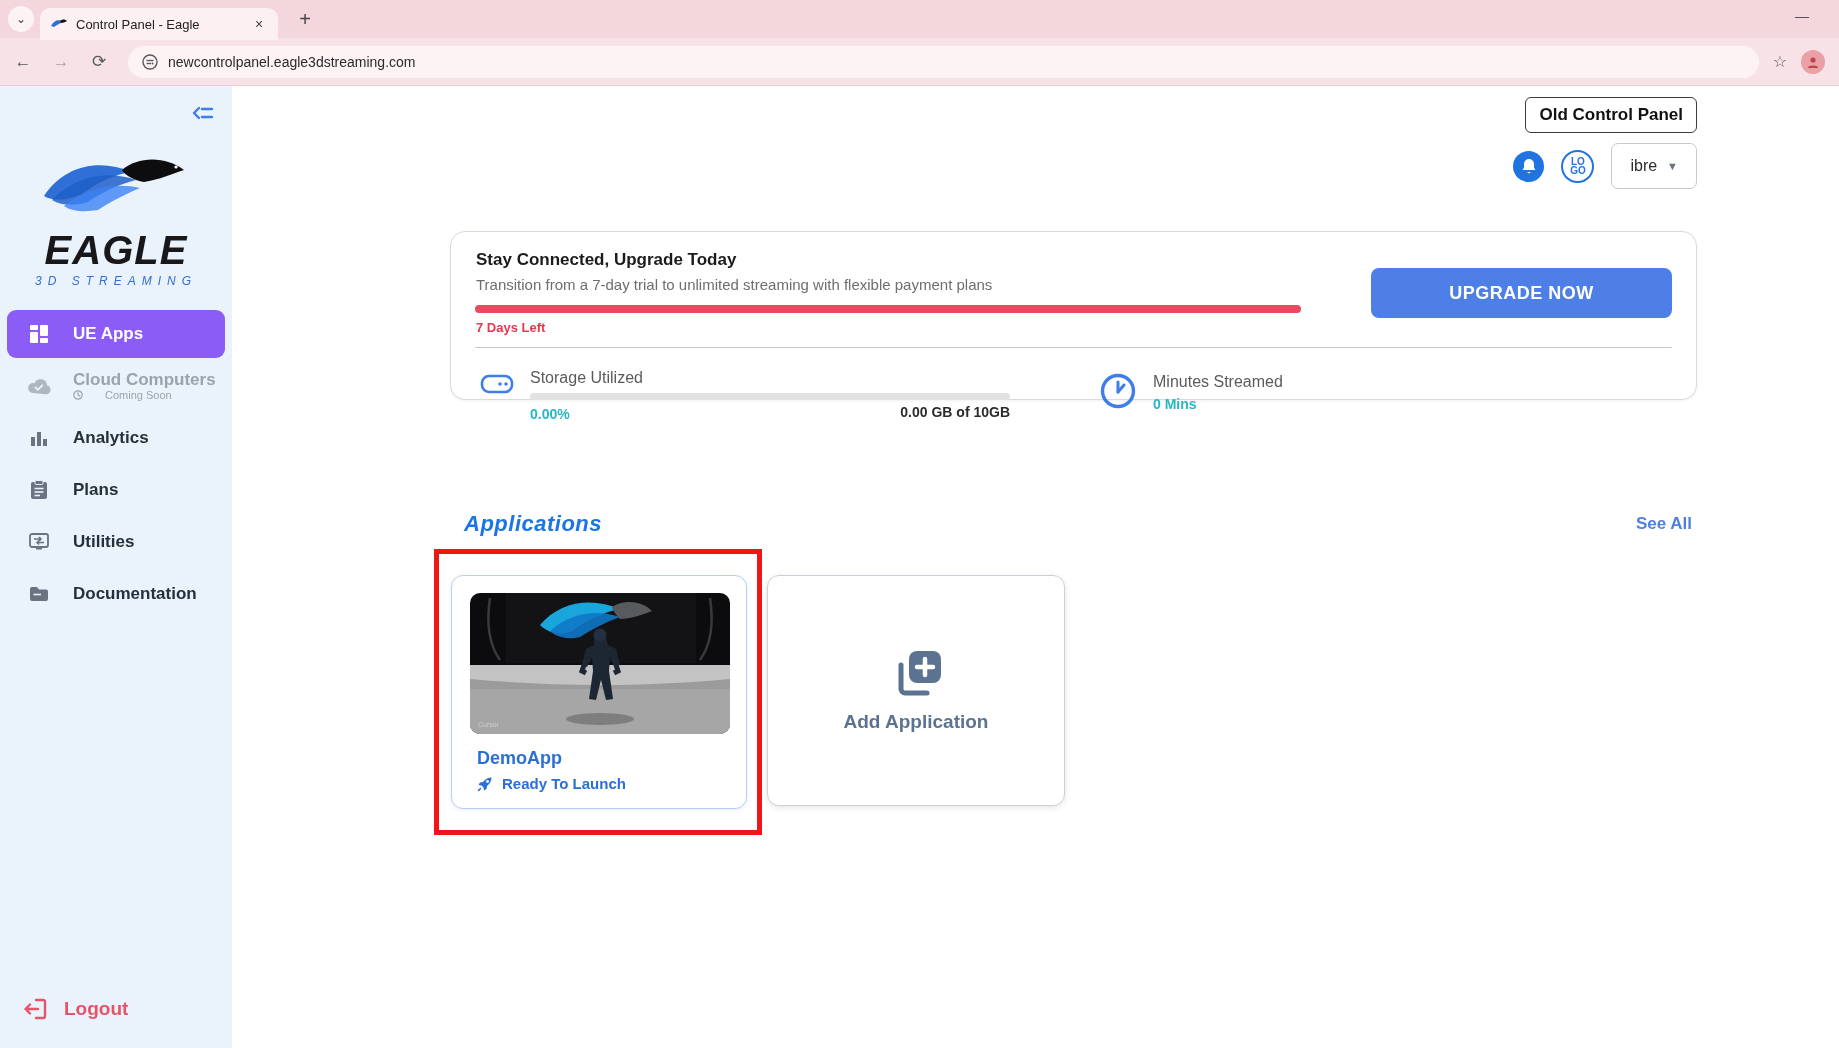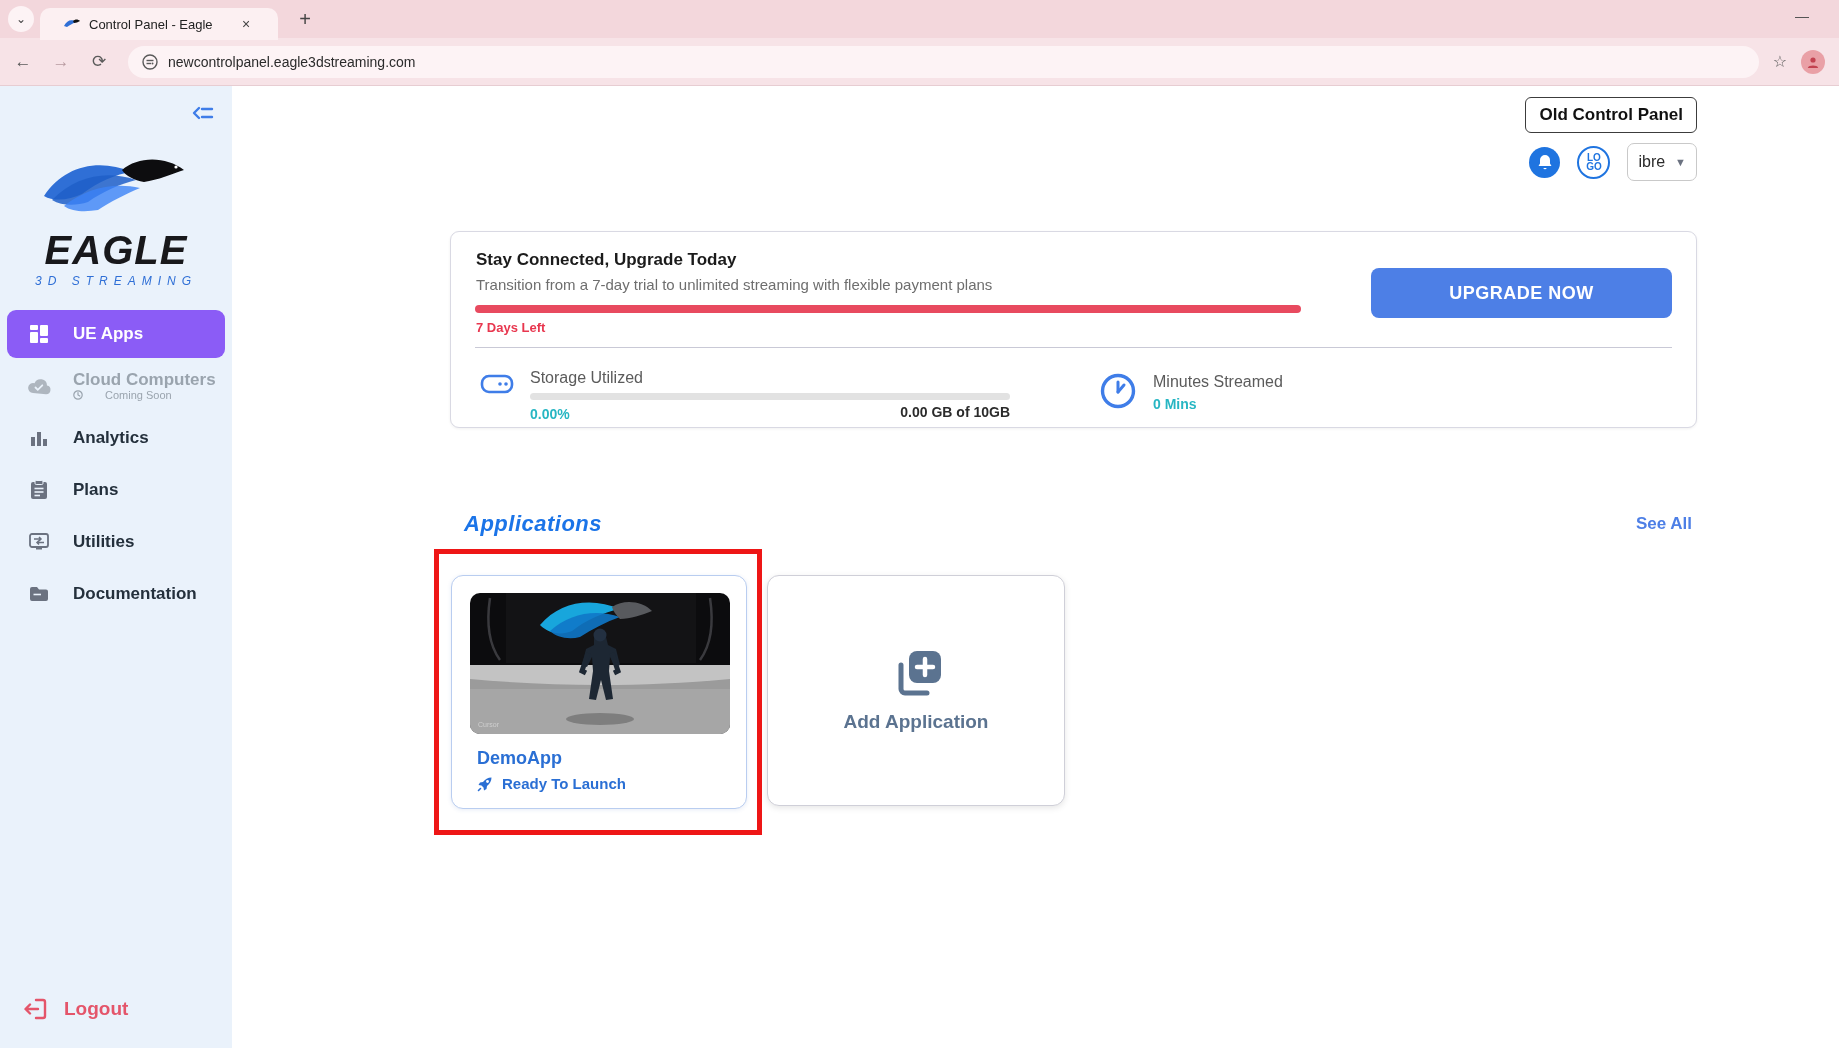--- a/index.html
+++ b/index.html
@@ -5,21 +5,21 @@
   * { margin:0; padding:0; box-sizing:border-box; }
   html,body { width:1839px; height:1048px; overflow:hidden;
     font-family:"Liberation Sans", sans-serif; background:#fff; }
 
   
   .chrome { width:100%; }
   .tabstrip { height:38px; background:#f3d7dc; display:flex; align-items:center; position:relative; }
   .tab-search { width:26px; height:26px; border-radius:50%; background:#fdf3f5; margin-left:8px;
     display:flex; align-items:center; justify-content:center; color:#444; font-size:12px; }
   .tab { height:32px; margin-left:6px; margin-top:10px; width:238px; background:#fcf0f2;
-    border-radius:10px 10px 0 0; display:flex; align-items:center; padding:0 23px; }
+    border-radius:10px 10px 0 0; display:flex; align-items:center; padding:0 10px; }
   .tab-title { font-size:13px; color:#222; flex:1; white-space:nowrap; overflow:hidden; margin-left:8px;}
   .tab-close { color:#444; font-size:14px; width:18px; height:18px; line-height:18px; text-align:center; border-radius:50%; }
   .newtab { color:#444; font-size:20px; margin-left:14px; width:26px; text-align:center; }
   .win-min { position:absolute; right:30px; top:8px; color:#555; font-size:14px; }
   .toolbar { height:48px; background:#f7e3e7; display:flex; align-items:center; border-bottom:1px solid #e7cdd2; }
   .nav-btn { width:30px; height:30px; display:flex; align-items:center; justify-content:center;
     color:#5a5a5a; font-size:17px; margin-left:8px; border-radius:50%; }
   .nav-btn.dim { color:#b89aa0; }
   .urlbar { flex:1; height:32px; background:#fdf3f5; border-radius:16px; margin:0 14px 0 14px;
     display:flex; align-items:center; padding:0 14px; }
@@ -51,27 +51,27 @@
 
   
   .old-cp { position:absolute; top:11px; right:142px; border:1.5px solid #3c3c3c; border-radius:6px;
     background:#fff; font-size:17px; font-weight:bold; color:#111; padding:7px 13px; }
   .hdr-icons { position:absolute; top:57px; right:142px; display:flex; align-items:center; gap:17px; }
   .bell-circle { width:31px; height:31px; border-radius:50%; background:#1f74e0; display:flex;
     align-items:center; justify-content:center; }
   .logo-badge { width:33px; height:33px; border-radius:50%; border:2px solid #1f74e0; color:#1f74e0;
     display:flex; flex-direction:column; align-items:center; justify-content:center;
     font-size:10px; font-weight:bold; line-height:.9; }
-  .acct-btn { border:1px solid #c9c9c9; border-radius:7px; background:#fff; height:38px;
-    display:flex; align-items:center; padding:0 10px; font-size:16px; color:#2b2b2b; gap:10px; }
+  .acct-btn { border:1px solid #c9c9c9; border-radius:7px; background:#fff; height:46px;
+    display:flex; align-items:center; padding:0 18px; font-size:16px; color:#2b2b2b; gap:10px; }
   .caret { color:#6b7280; font-size:11px; }
 
   
-  .banner { position:absolute; left:218px; top:145px; width:1247px; height:197px; background:#fff;
-    border:1px solid #d9d9e3; border-radius:9px; box-shadow:0 1px 3px rgba(0,0,0,.06); }
+  .banner { position:absolute; left:218px; top:145px; width:1247px; height:169px; background:#fff;
+    border:1px solid #d9d9e3; border-radius:15px; box-shadow:0 1px 3px rgba(0,0,0,.06); }
   .banner-title { position:absolute; left:25px; top:18px; font-size:17px; font-weight:bold; color:#1b1b1b; }
   .banner-sub { position:absolute; left:25px; top:44px; font-size:15px; color:#6e6e6e; }
   .trial-track { position:absolute; left:24px; top:73px; width:1197px; height:8px; border-radius:4px; }
   .trial-fill { height:8px; border-radius:4px; background:#e84a5f; }
   .days-left { position:absolute; left:25px; top:88px; font-size:13px; font-weight:bold; color:#e8374f; }
   .banner-divider { position:absolute; left:24px; top:115px; width:1197px; height:1px; background:#c9c9d6; }
   .upgrade-btn { position:absolute; left:920px; top:36px; width:301px; height:50px; background:#4d7fe6;
     border-radius:8px; color:#fff; font-weight:bold; font-size:18px; display:flex; align-items:center;
     justify-content:center; letter-spacing:.5px; }
   .stat-storage-icon { position:absolute; left:29px; top:140px; }

